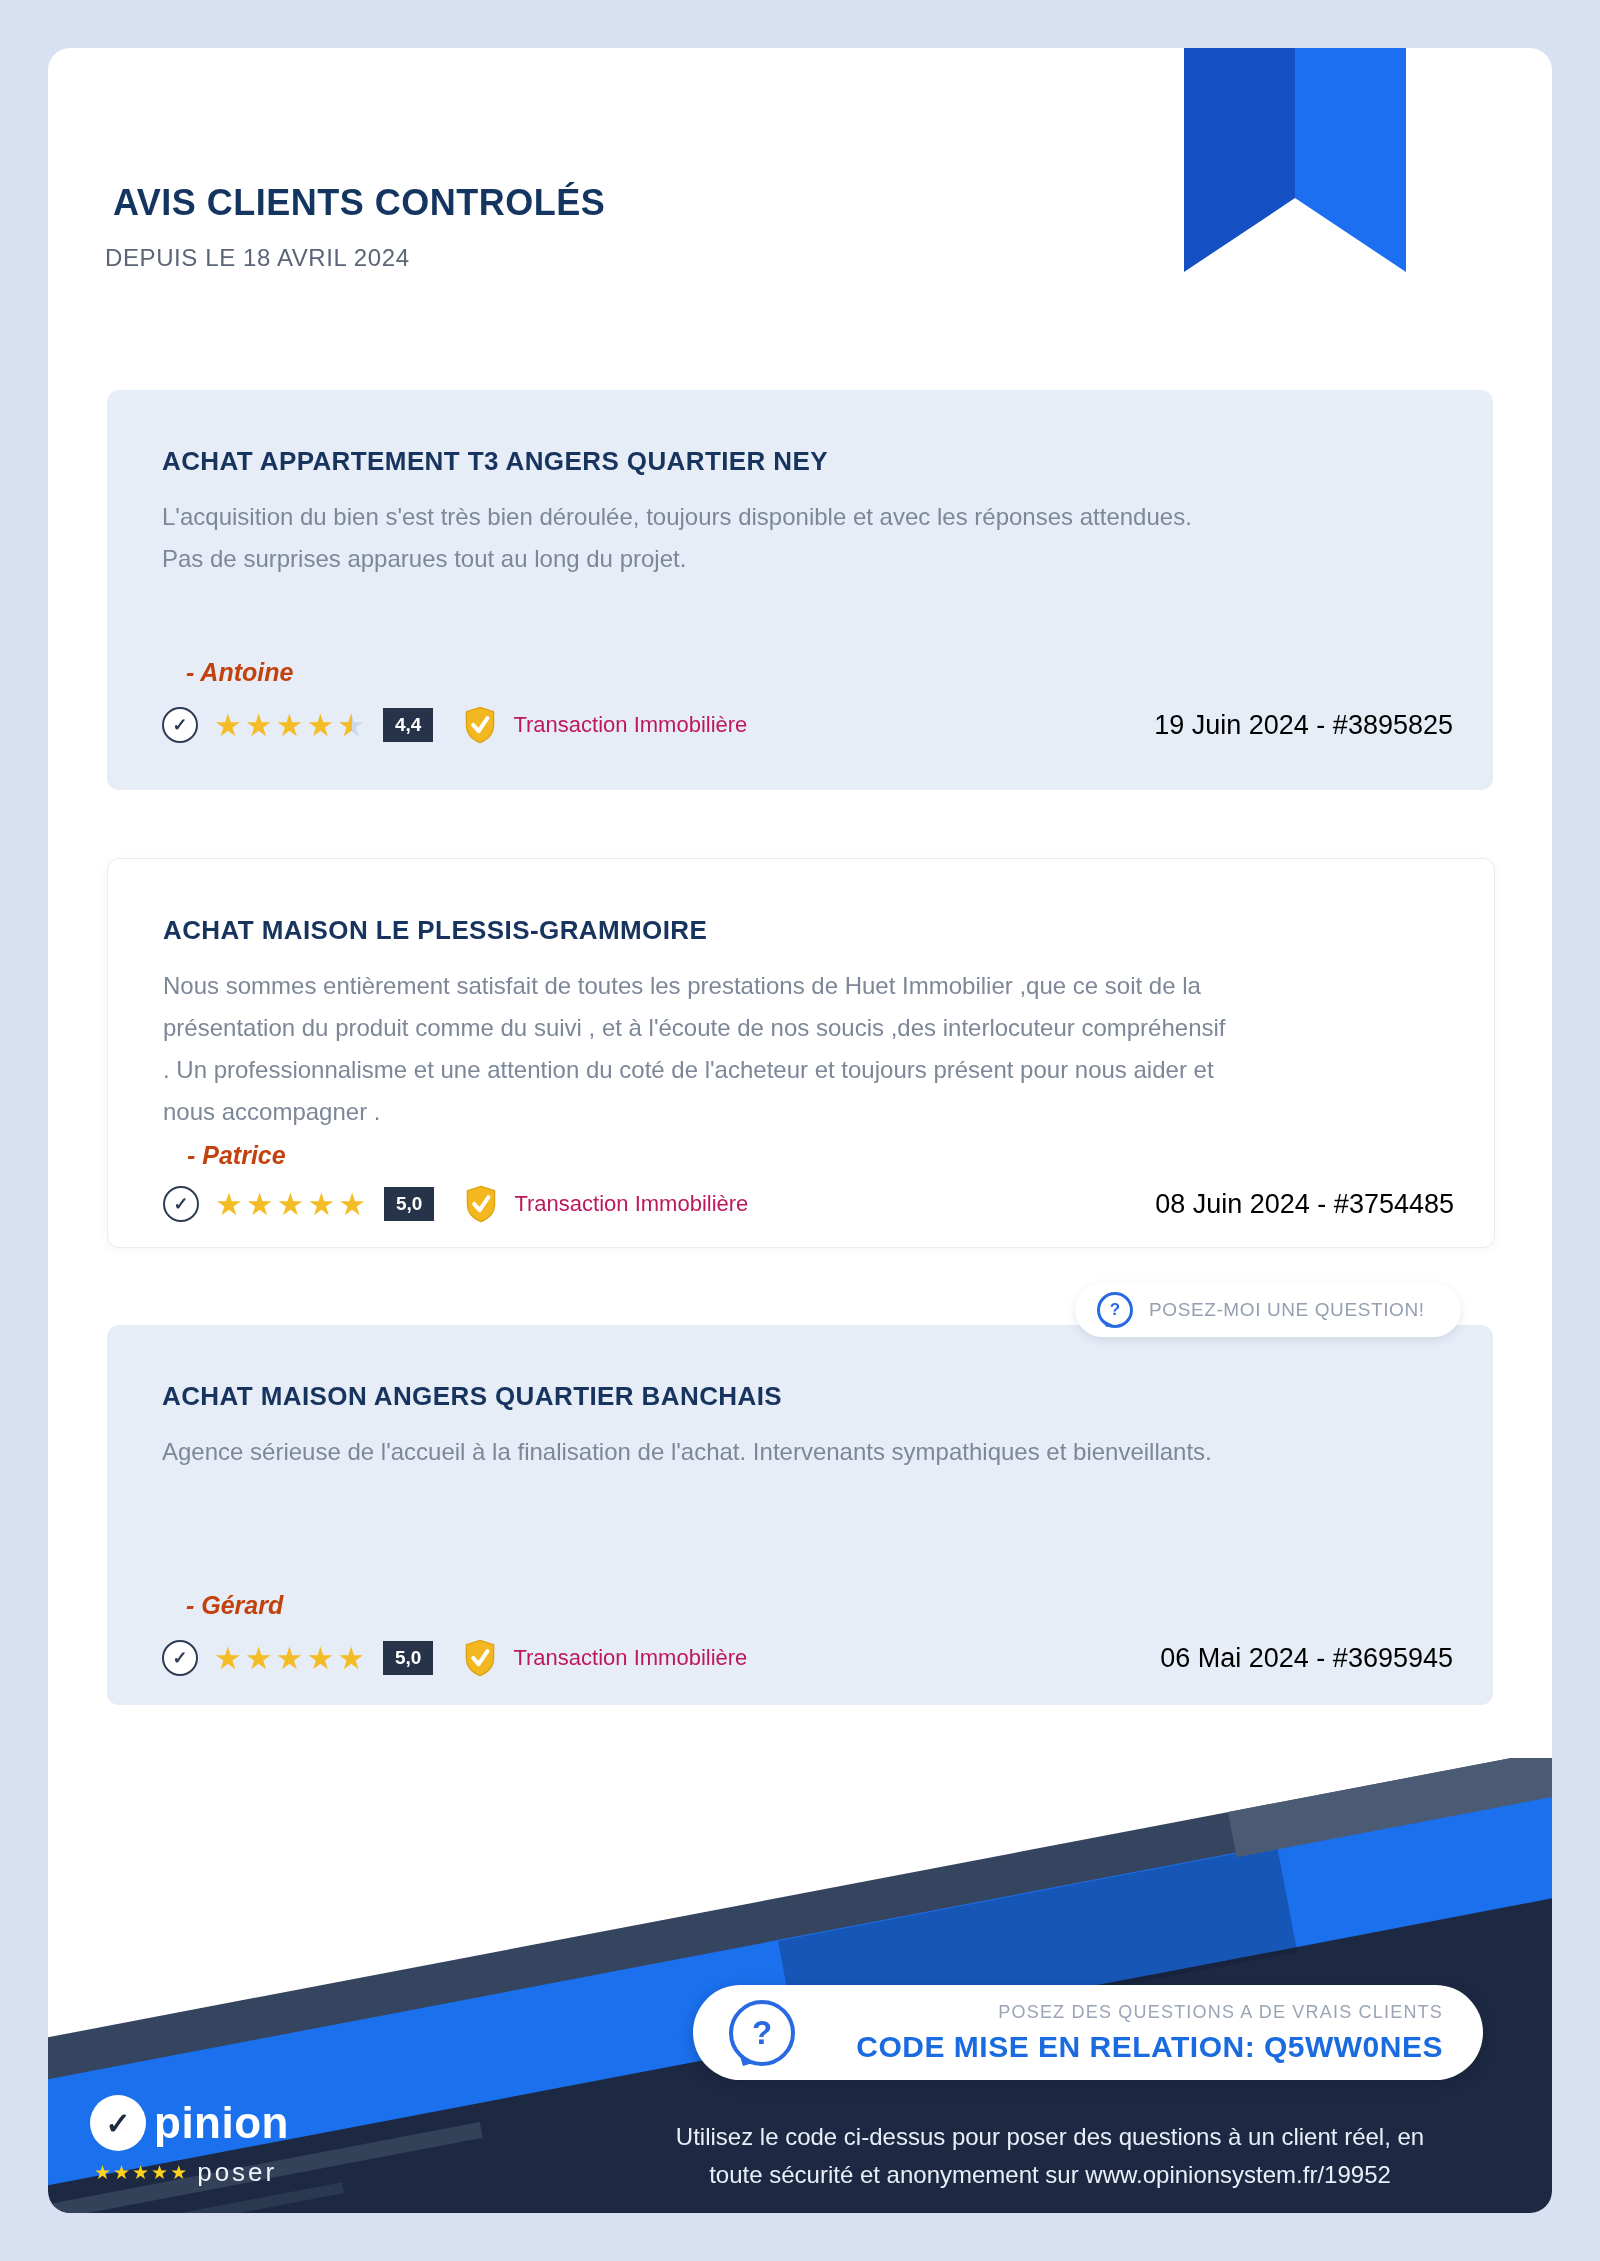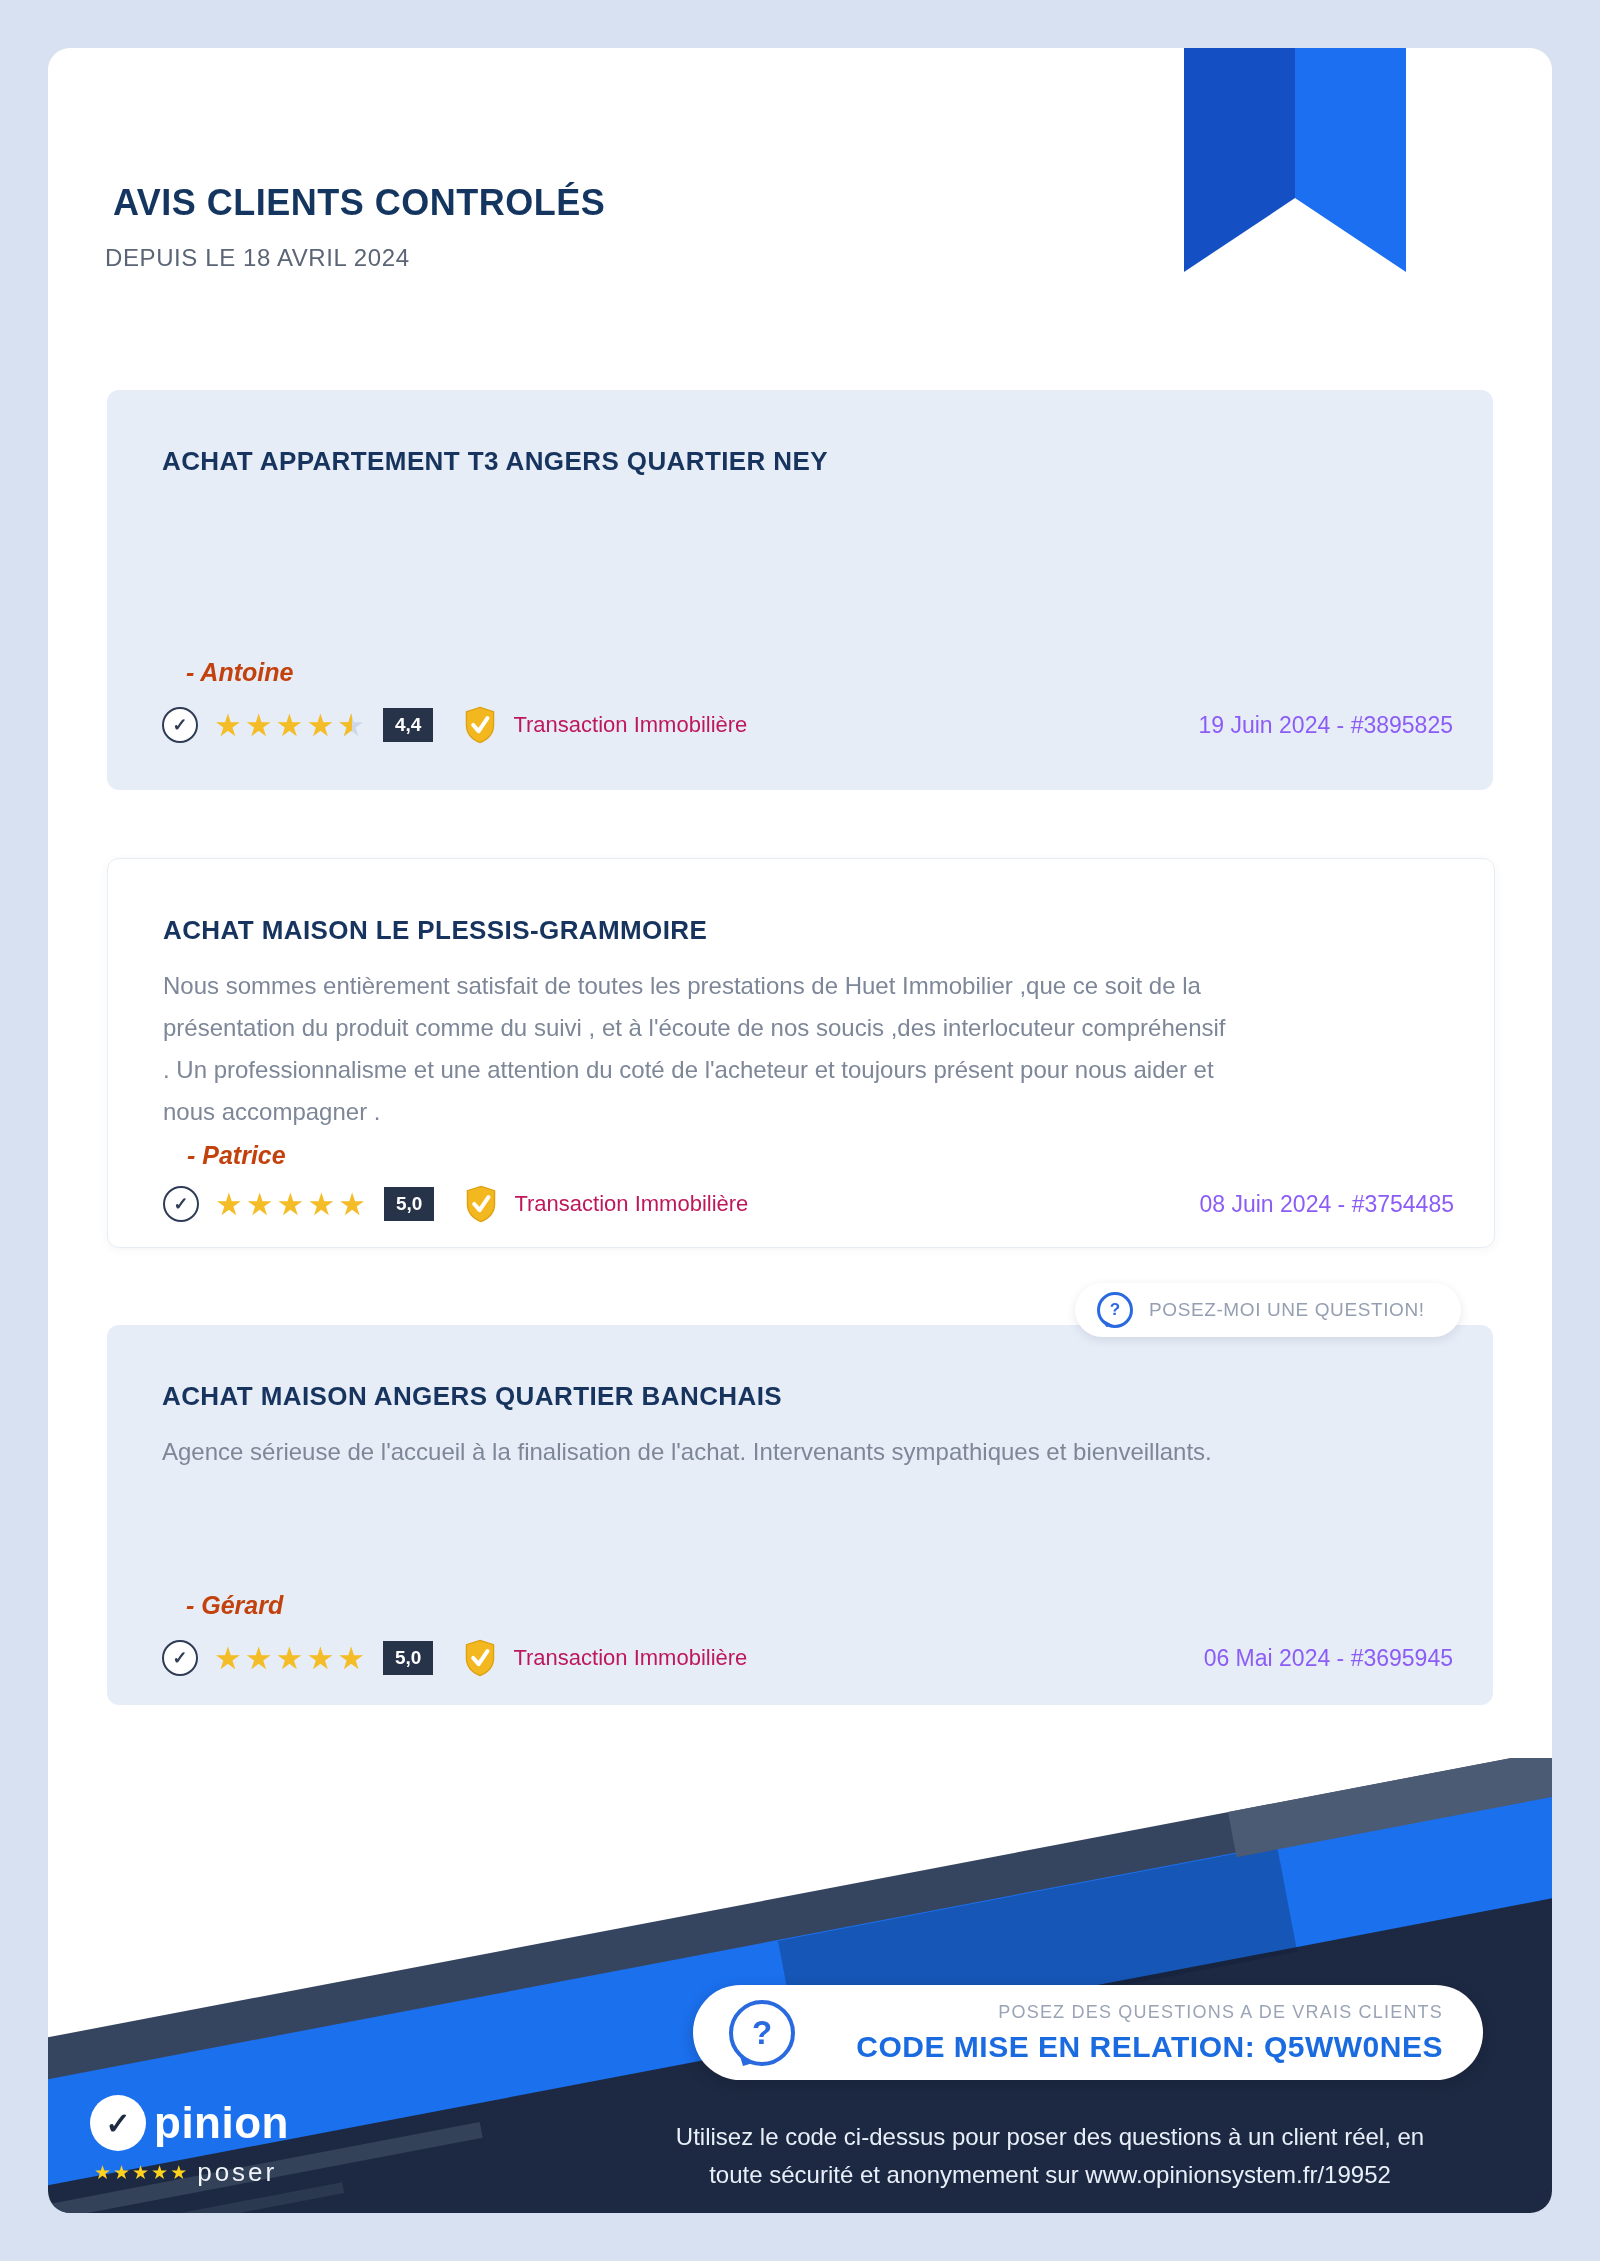--- a/index.html
+++ b/index.html
@@ -39,21 +39,21 @@
           background:#fff;display:flex;align-items:center;justify-content:center;
           font-size:18px;font-weight:700;flex:0 0 auto;}
   .stars{display:flex;gap:3px;font-size:31px;line-height:1;}
   .star{color:#f4bd27;}
   .star.half{position:relative;color:#ccd8ea;}
   .star.half .fill{position:absolute;left:0;top:0;width:55%;overflow:hidden;color:#f4bd27;}
   .score-badge{background:#263349;color:#ffffff;font-size:19px;font-weight:700;
                padding:6px 12px;border-radius:0;margin-left:2px;}
   .shield{margin-left:14px;flex:0 0 auto;display:flex;}
   .category{font-size:22px;color:#be185d;}
-  .date-ref{margin-left:auto;font-size:23px;color:#8b5cf6;}
+  .date-ref{margin-left:auto;font-size:27px;color:#000000;}
 
   
   .ask-pill{position:absolute;left:1027px;top:1235px;width:386px;height:54px;background:#fff;
             border-radius:27px;box-shadow:0 3px 10px rgba(40,60,100,.12);display:flex;
             align-items:center;gap:16px;padding:0 22px;z-index:10;box-sizing:border-box;cursor:pointer;}
   .bubble-icon{width:30px;height:30px;border:3px solid #2a6ae0;border-radius:50%;color:#2a6ae0;
                font-weight:800;font-size:17px;display:flex;align-items:center;justify-content:center;
                position:relative;flex:0 0 auto;}
   .bubble-icon::after{content:"";position:absolute;left:1px;bottom:-7px;
                       border:5px solid transparent;border-top-color:#2a6ae0;transform:rotate(28deg);}
@@ -100,20 +100,22 @@
 <body>
 
 <div class="canvas">
   <div class="page">
 
     <h1 class="page-title">AVIS CLIENTS CONTROLÉS</h1>
     <div class="page-subtitle">DEPUIS LE 18 AVRIL 2024</div>
 
     <div class="card card--tinted" id="card1">
       <div class="card-title">ACHAT APPARTEMENT T3 ANGERS QUARTIER NEY</div>
+      <div class="card-body">L'acquisition du bien s'est très bien déroulée, toujours disponible et avec les réponses attendues.
+Pas de surprises apparues tout au long du projet.</div>
       <div class="card-author">- Antoine</div>
       <div class="card-meta">
         <span class="verify">✓</span>
         <span class="stars">
             <span class="star full">★</span>
             <span class="star full">★</span>
             <span class="star full">★</span>
             <span class="star full">★</span>
             <span class="star half">★<span class="fill">★</span></span>
           </span>

